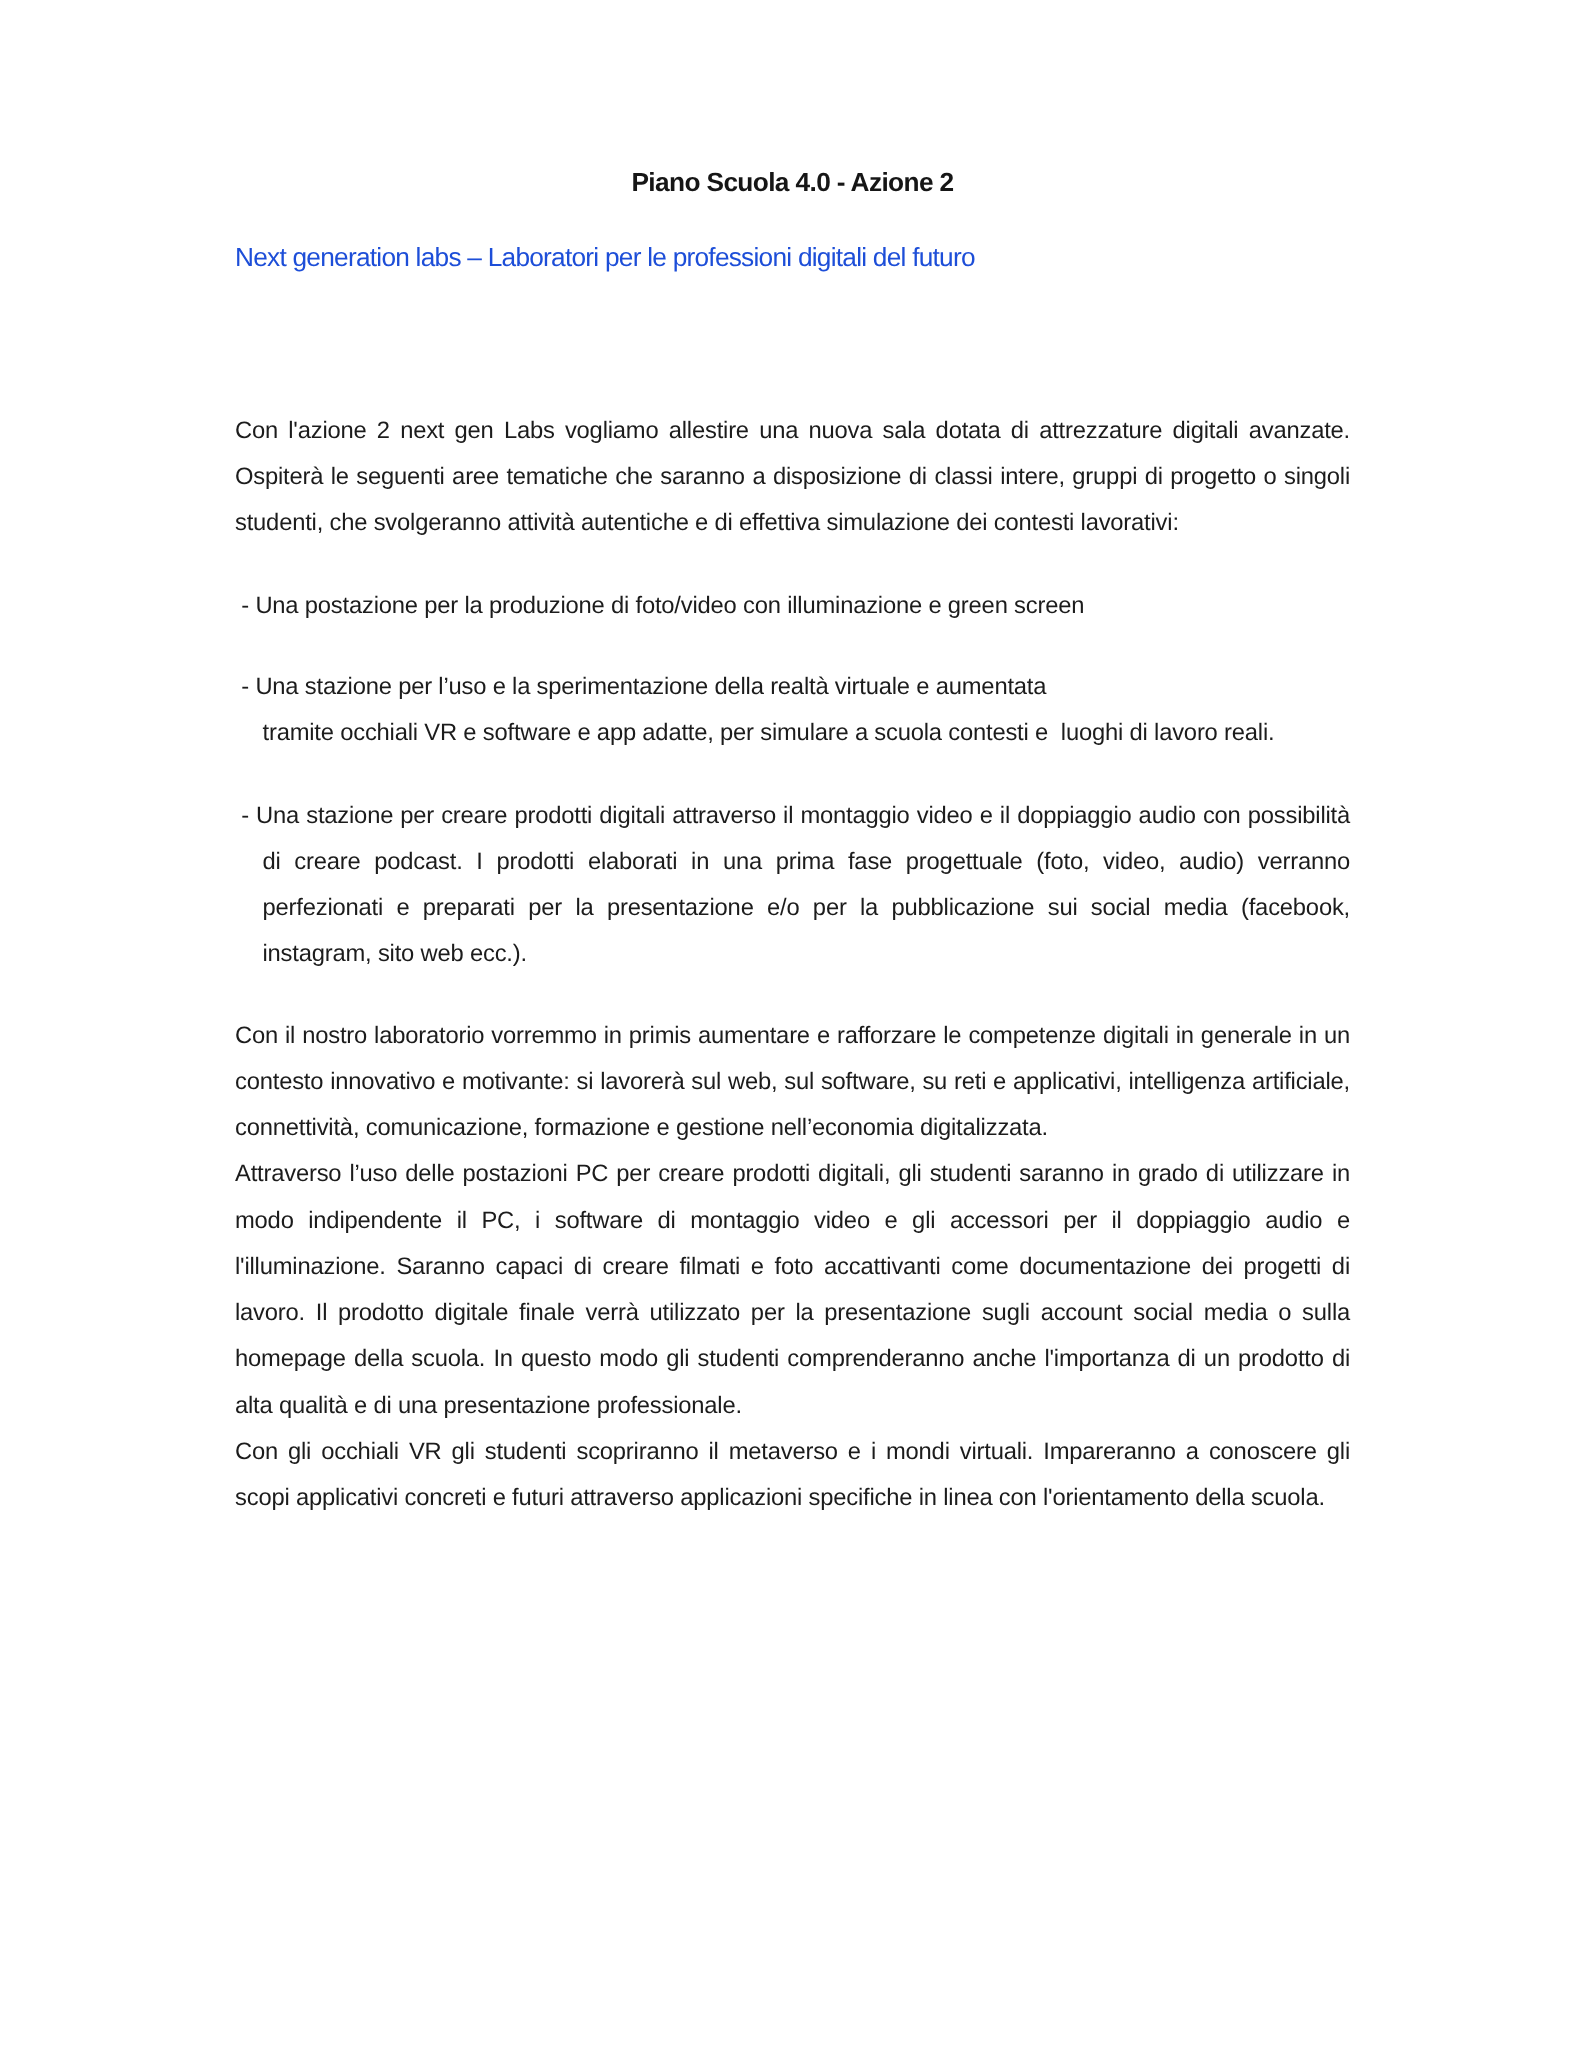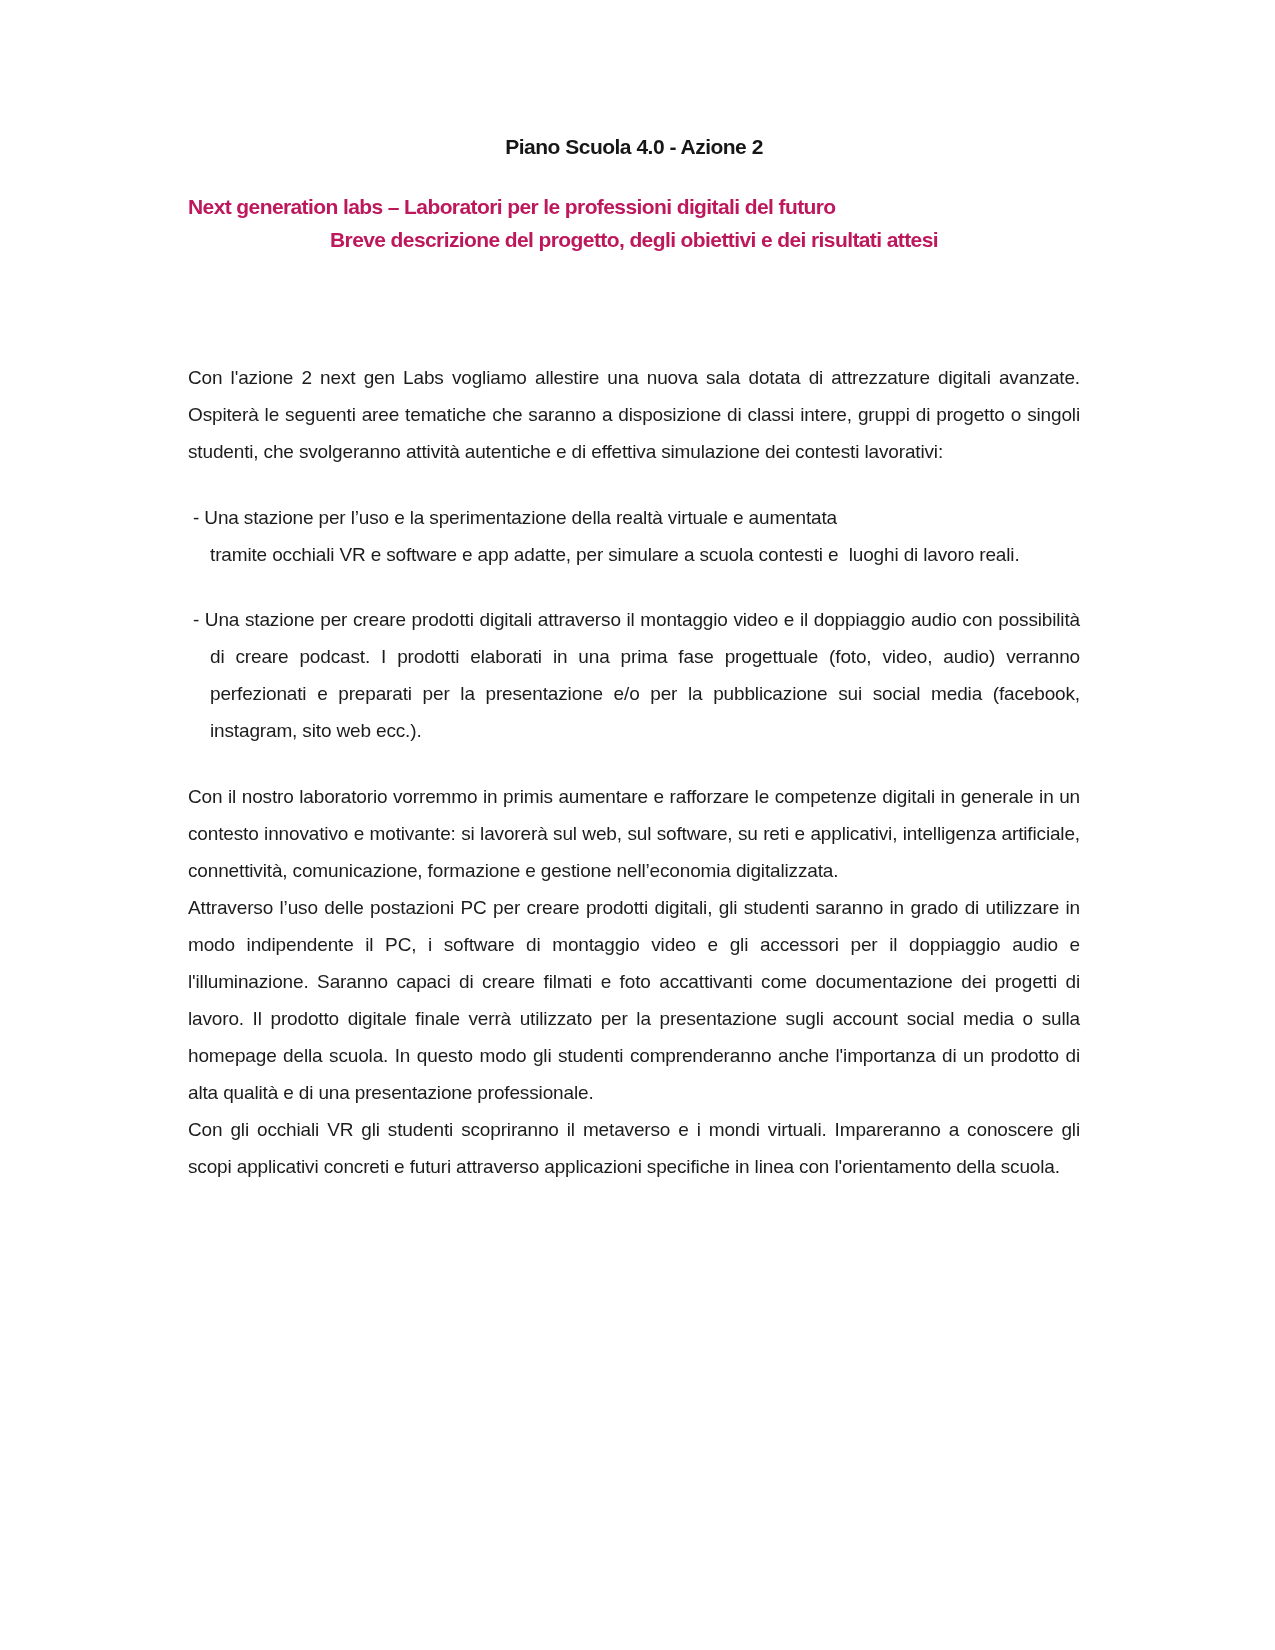--- a/index.html
+++ b/index.html
@@ -21,25 +21,25 @@
   .doc-title {
     text-align: center;
     font-weight: bold;
     font-size: 21px;
     line-height: 30px;
     letter-spacing: -0.5px;
     color: #161616;
   }
   .doc-subtitle {
     margin-top: 28px;
-    font-weight: bold;
+    font-weight: normal;
     font-size: 21px;
     line-height: 33px;
     letter-spacing: -0.6px;
-    color: #be185d;
+    color: #1d4ed8;
   }
   .doc-subtitle .line2 {
     text-align: center;
   }
   .doc-body {
     margin-top: 103px;
     font-size: 19px;
     line-height: 37px;
     letter-spacing: -0.15px;
   }
@@ -63,27 +63,27 @@
 </style>
 </head>
 <body>
 
 <div class="page">
 
   <div class="doc-title">Piano Scuola 4.0 - Azione 2</div>
 
   <div class="doc-subtitle">
     <div class="line1">Next generation labs – Laboratori per le professioni digitali del futuro</div>
-    <div class="line2">Breve descrizione del progetto, degli obiettivi e dei risultati attesi</div>
   </div>
 
   <div class="doc-body">
 
     <p class="just sp">Con l'azione 2 next gen Labs vogliamo allestire una nuova sala dotata di attrezzature digitali avanzate. Ospiterà le seguenti aree tematiche che saranno a disposizione di classi intere, gruppi di progetto o singoli studenti, che svolgeranno attività autentiche e di effettiva simulazione dei contesti lavorativi:</p>
 
+    <p class="bullet sp">- Una postazione per la produzione di foto/video con illuminazione e green screen</p>
 
     <p class="bullet prewrap sp">- Una stazione per l’uso e la sperimentazione della realtà virtuale e aumentata
 tramite occhiali VR e software e app adatte, per simulare a scuola contesti e  luoghi di lavoro reali.</p>
 
     <p class="bullet just sp">- Una stazione per creare prodotti digitali attraverso il montaggio video e il  doppiaggio audio con possibilità di creare podcast. I prodotti elaborati in una prima fase progettuale (foto, video, audio) verranno perfezionati e preparati per la presentazione e/o per la pubblicazione sui social media (facebook, instagram, sito web ecc.).</p>
 
 
     <p class="just">Con il nostro laboratorio vorremmo in primis aumentare e rafforzare le competenze digitali in generale in un contesto innovativo e motivante: si lavorerà sul web, sul software, su reti e applicativi, intelligenza artificiale, connettività, comunicazione, formazione e gestione nell’economia digitalizzata.</p>
 
     <p class="just">Attraverso l’uso delle postazioni PC per creare prodotti digitali, gli studenti saranno in grado di utilizzare in modo indipendente il PC, i software di montaggio video e gli accessori per il doppiaggio audio e l'illuminazione. Saranno capaci di creare filmati e foto accattivanti come documentazione dei progetti di lavoro. Il prodotto digitale finale verrà utilizzato per la presentazione sugli account social media o sulla homepage della scuola. In questo modo gli studenti comprenderanno anche l'importanza di un prodotto di alta qualità e di una presentazione professionale.</p>

